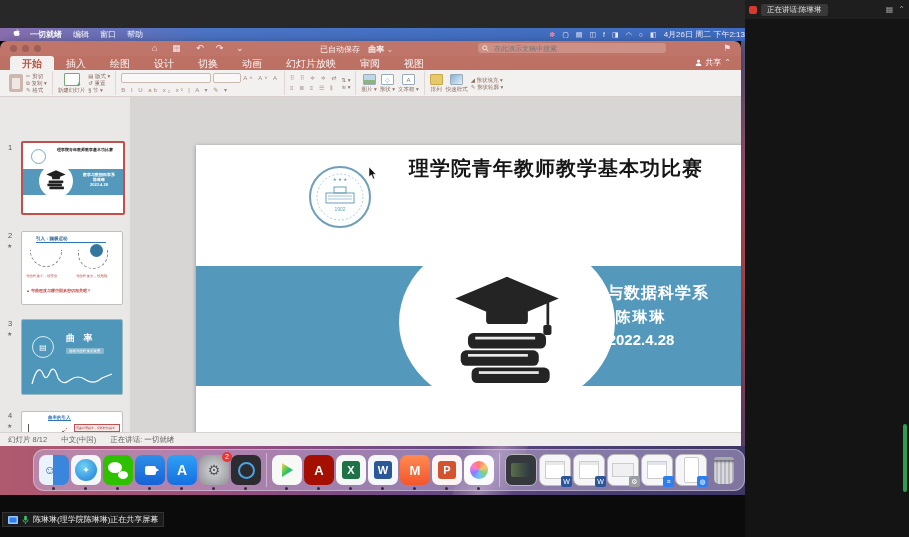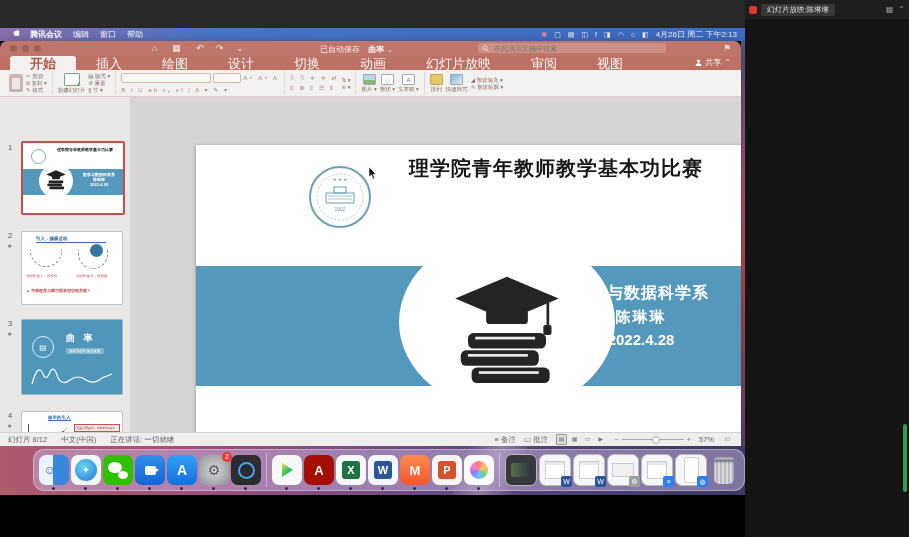--- a/index.html
+++ b/index.html
@@ -9,21 +9,21 @@
   
   #menubar{left:0;top:28px;width:745px;height:13px;background:linear-gradient(90deg,#8a6fae 0%,#4a74c6 28%,#3e6cc0 100%);display:flex;align-items:center;color:#fff;font-size:8px;}
   .menu-item{margin-right:11px;white-space:nowrap;}
   .mb-icons{margin-left:auto;display:flex;align-items:center;gap:7px;font-size:7px;color:#eef;}
   
   #ppt{left:0;top:41px;width:741px;height:405px;border-radius:7px 7px 0 0;overflow:hidden;box-shadow:0 4px 14px rgba(0,0,0,.5);}
   #ppt-titlebar{position:absolute;left:0;top:0;width:100%;height:15px;background:#c0756a;}
   .tl{position:absolute;top:4px;width:7px;height:7px;border-radius:50%;background:rgba(0,0,0,.18);}
   .tb-icon{position:absolute;top:2px;color:rgba(255,255,255,.85);font-size:9px;line-height:11px;}
   #ppt-tabsrow{position:absolute;left:0;top:15px;width:100%;height:14px;background:#bd7165;display:flex;align-items:flex-end;padding-left:10px;box-sizing:border-box;}
-  .tab{font-size:13px;color:rgba(255,255,255,.93);padding:2px 20px 1px;line-height:11px;white-space:nowrap;}
+  .tab{font-size:10px;color:rgba(255,255,255,.93);padding:2px 12px 1px;line-height:11px;white-space:nowrap;}
   .tab.active{background:#f3f1ef;color:#b3543f;font-weight:bold;border-radius:3px 3px 0 0;}
   #ribbon{position:absolute;left:0;top:29px;width:100%;height:27px;background:#f3f1ef;border-bottom:1px solid #d8cfca;display:flex;align-items:center;padding:1px 4px;box-sizing:border-box;color:#8a6c63;}
   .rg{display:flex;align-items:center;gap:3px;padding:0 5px;height:24px;border-right:1px solid #e0d7d2;}
   .rcol{display:flex;flex-direction:column;justify-content:center;gap:1px;}
   .rrow{font-size:5.5px;line-height:6px;white-space:nowrap;color:#8a6c63;}
   .rbig{width:14px;height:18px;border-radius:2px;background:#cbb7ae;position:relative;}
   .rbtn{display:flex;flex-direction:column;align-items:center;font-size:5.5px;line-height:6px;gap:1px;color:#8a6c63;}
   .ric{width:11px;height:9px;border-radius:1px;}
   .fbox{height:8px;border:1px solid #cbb9b2;background:#faf8f7;border-radius:2px;}
   .glyphrow{font-size:6px;letter-spacing:2px;color:#a18a82;white-space:nowrap;}
@@ -73,25 +73,25 @@
 <div id="stage">
 
   <div class="abs" style="left:0;top:0;width:745px;height:28px;background:#282828;"></div>
 
   <div id="menubar" class="abs">
     <span style="margin:0 10px 0 12px;">
       <svg width="8" height="9" viewBox="0 0 8 9">
           <path d="M5.5 0c.1.7-.4 1.4-1 1.5-.1-.7.5-1.4 1-1.5zM4.2 2c.6 0 1-.4 1.8-.4.4 0 1.2.2 1.6.8-.9.6-.8 1.9.2 2.3-.3.9-1 2.3-1.8 2.3-.5 0-.7-.3-1.3-.3s-.8.3-1.3.3C2.6 7 1.6 5.3 1.6 4 1.6 2.6 2.6 2 3.4 2c.4 0 .7.2.8 0z" fill="#fff"></path>
         </svg>
     </span>
-    <span class="menu-item" style="font-weight:bold;">腾讯会议</span>
+    <span class="menu-item" style="font-weight:bold;">一切就绪</span>
     <span class="menu-item">编辑</span>
     <span class="menu-item">窗口</span>
     <span class="menu-item">帮助</span>
-    <span class="mb-icons" style="margin-right:8px;">
+    <span class="mb-icons" style="">
       <span style="color:#ff8ba8;">✽</span>
       <span>▢</span>
       <span>▤</span>
       <span>◫</span>
       <span>f</span>
       <span>◨</span>
       <span>◠</span>
       <span>○</span>
       <span>◧</span>
       <span style="font-size:8px;">4月26日 周二 下午2:13</span>
@@ -321,39 +321,20 @@
           <div style="font-size:15px;margin-top:4px;letter-spacing:2px;">陈琳琳</div>
           <div style="font-size:15px;margin-top:4px;">2022.4.28</div>
         </div>
       </div>
     </div>
 
     <div id="ppt-status">
       <span>幻灯片 8/12</span>
       <span>中文(中国)</span>
       <span>正在讲话: 一切就绪</span>
-      <span style="margin-left:auto;display:flex;align-items:center;gap:8px;">
-        <span>≡ <span>备注</span></span>
-        <span>▭ <span>批注</span></span>
-        <span style="display:flex;gap:2px;">
-          <span class="vbtn active">▤</span>
-          <span class="vbtn">▦</span>
-          <span class="vbtn">▭</span>
-          <span class="vbtn">▶</span>
-        </span>
-        <span style="display:inline-flex;align-items:center;gap:3px;">
-          <span style="color:#888;">−</span>
-          <span style="position:relative;width:62px;height:1px;background:#a9a6a3;display:inline-block;">
-            <span style="position:absolute;left:30px;top:-3.5px;width:8px;height:8px;border-radius:50%;background:#fdfdfd;border:1px solid #aaa;box-sizing:border-box;"></span>
-          </span>
-          <span style="color:#888;">+</span>
-        </span>
-        <span>57%</span>
-        <span class="vbtn">⊡</span>
-      </span>
     </div>
   </div>
 
   <div id="desktop" class="abs">
     <div class="streak"></div>
     <div id="dock">
       <div class="dk" style="background:linear-gradient(90deg,#eaf3fb 46%,#3a86dd 46%);">
           <span style="font-size:12px;color:#1d5fae;margin-left:-8px;">☺</span>
           <span class="dot"></span>
         </div>
@@ -436,25 +417,36 @@
       <div class="dk dwin">
           <span style="width:13px;height:24px;background:#fff;border:1px solid #ccc;border-radius:2px;"></span>
           <span class="winbadge" style="background:#2d7ff0;">◍</span>
         </div>
       <div class="dk" style="background:transparent;">
           <span style="width:20px;height:24px;background:repeating-linear-gradient(90deg,#d9d9de 0 2px,#b9b9c0 2px 4px);border-radius:3px 3px 5px 5px;border-top:3px solid #a9a9b2;box-shadow:inset 0 2px 2px rgba(60,60,70,.6);"></span>
         </div>
     </div>
   </div>
 
+  <div id="bottomblack" class="abs">
+    <div id="sharepill">
+      <span style="width:10px;height:8px;background:#2d7ff0;border-radius:1px;display:inline-block;box-shadow:inset 0 0 0 1.5px #9cc4f8;"></span>
+      <svg class="micsvg" width="7" height="10" viewBox="0 0 8 11">
+          <rect x="2.5" y="0.5" width="3" height="5.5" rx="1.5" fill="#3ac569"></rect>
+          <path d="M1 5 a3 3 0 0 0 6 0" stroke="#3ac569" fill="none" stroke-width="1"></path>
+          <line x1="4" y1="8.4" x2="4" y2="10.2" stroke="#3ac569" stroke-width="1"></line>
+        </svg>
+      <span>陈琳琳(理学院陈琳琳)正在共享屏幕</span>
+    </div>
+  </div>
 
   <div id="panel" class="abs">
     <div id="panel-header">
       <span style="width:8px;height:8px;background:#d9382c;border-radius:2px;display:inline-block;"></span>
-      <span id="speaking-box">幻灯片放映:陈琳琳</span>
+      <span id="speaking-box">正在讲话:陈琳琳</span>
       <span style="margin-left:auto;display:flex;gap:5px;">
         <span class="ph-ic">▦</span>
         <span class="ph-ic">⌃</span>
       </span>
     </div>
 
   </div>
 
   <div id="vscroll"></div>
 

